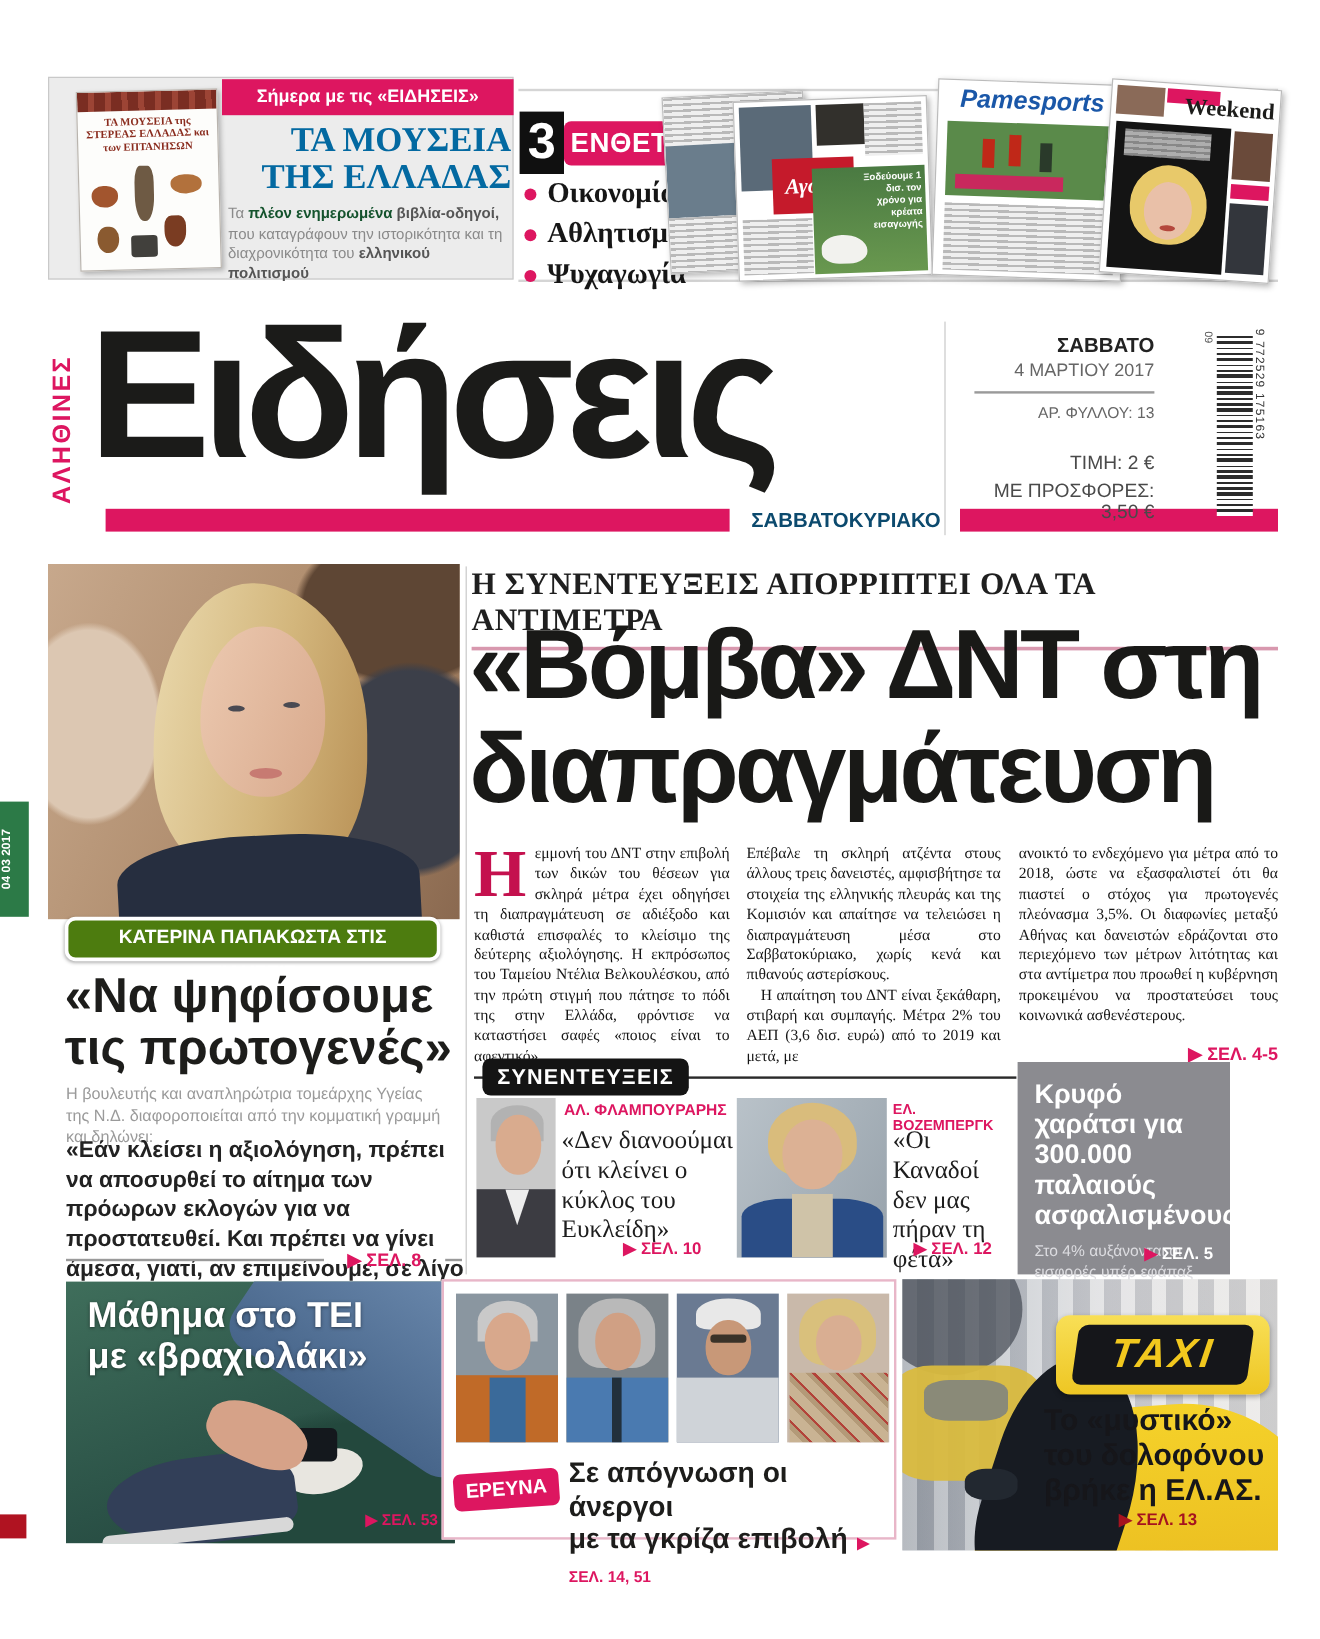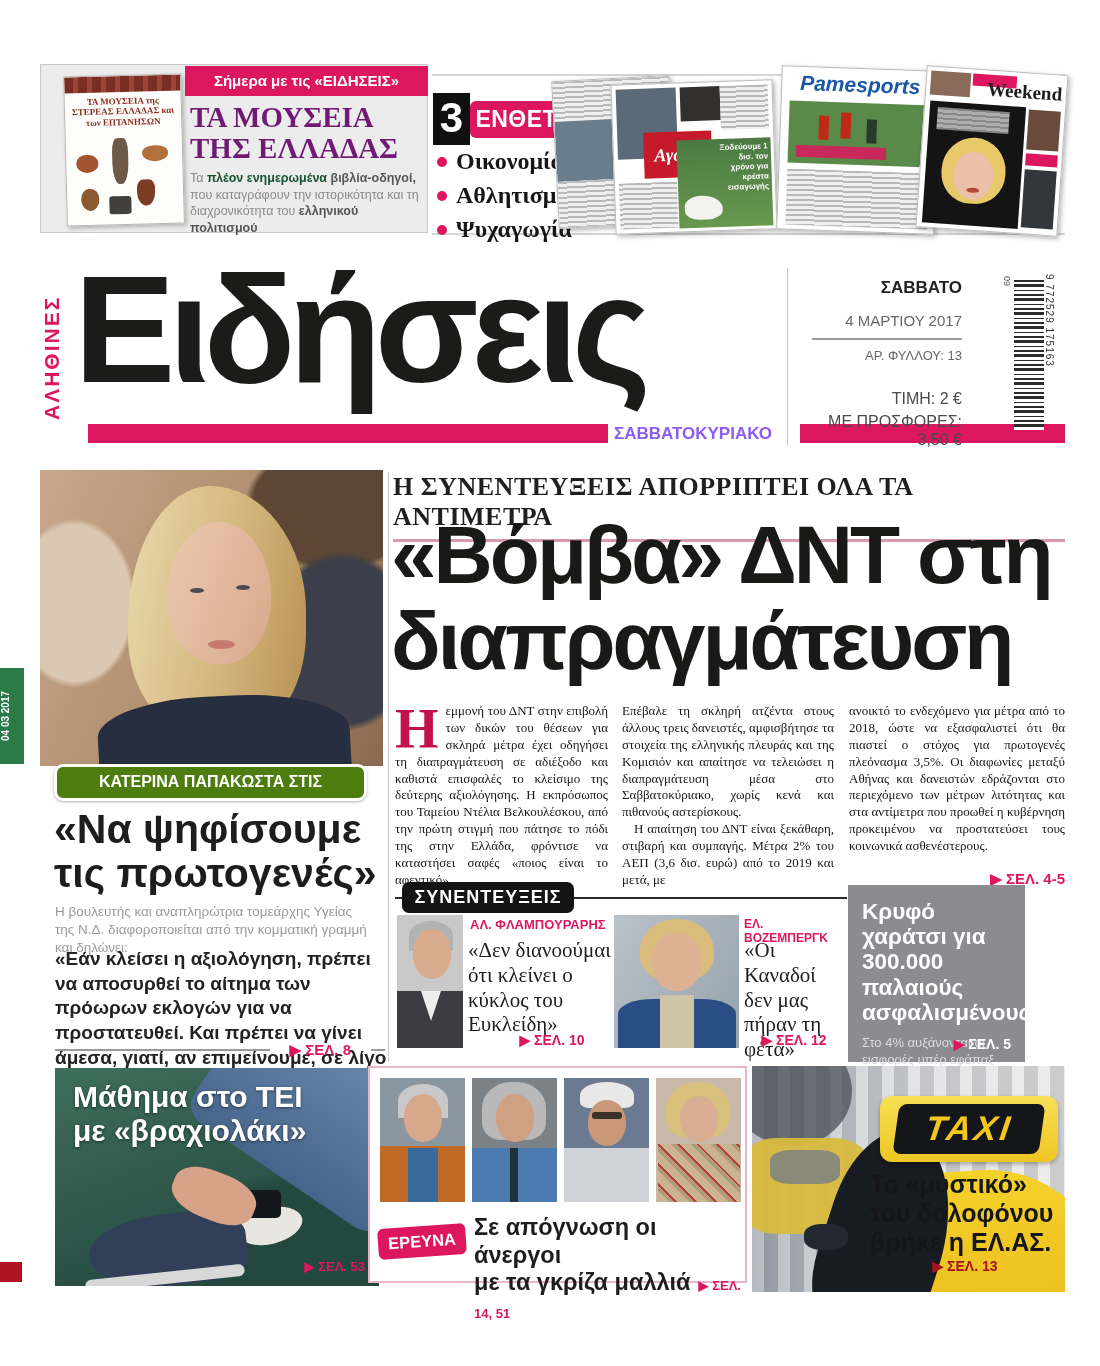--- a/index.html
+++ b/index.html
@@ -12,47 +12,47 @@
 
 .promo-panel{left:40px;top:64px;width:388px;height:169px;background:#ececec;border:1px solid #c9c9c9}
 .book{left:24px;top:10px;width:118px;height:150px;background:#fdfdfb;border:1px solid #b9b4ae;
   transform:rotate(-1.5deg);box-shadow:2px 2px 4px rgba(0,0,0,.25);overflow:hidden}
 .book-mast{height:16px;background:repeating-linear-gradient(90deg,#7a2d22 0 9px,#9c4435 9px 14px);}
 .book-title{margin-top:4px;text-align:center;font-family:"Liberation Serif",serif;
   font-weight:bold;color:#8a2c1e;font-size:9px;line-height:1.15;padding:0 6px}
 .artifact{position:absolute;border-radius:45% 45% 50% 50%}
 .ribbon{left:185px;top:66px;width:243px;height:30px;background:#dd1660;color:#fff;
   font-weight:bold;font-size:15px;line-height:30px;text-align:center}
-.promo-title{left:190px;top:102px;width:236px;text-align:left;font-family:"Liberation Serif",serif;
-  font-weight:bold;font-size:29px;line-height:1.08;color:#701a75}
+.promo-title{left:190px;top:102px;width:236px;text-align:right;font-family:"Liberation Serif",serif;
+  font-weight:bold;font-size:29px;line-height:1.08;color:#0369a1}
 .promo-desc{left:190px;top:170px;width:238px;font-size:12.5px;line-height:1.32;color:#8a8a8a}
 .rule-h{background:#d5d5d5;height:2px}
 .n3{left:433px;top:93px;width:37px;height:52px;background:#101010;color:#fff;
   font-weight:bold;font-size:42px;line-height:50px;text-align:center}
 .entheta{left:470px;top:101px;width:108px;height:37px;background:#dd1660;border-radius:6px;
   color:#fff;font-weight:bold;font-size:23px;line-height:37px;text-align:center;letter-spacing:.5px}
 .bullets{left:437px;top:148px}
 .bullet-row{display:flex;align-items:center;margin-bottom:7px}
 .dot{width:10px;height:10px;border-radius:50%;background:#dd1660;margin-right:9px}
 .bullet-label{font-family:"Liberation Serif",serif;font-weight:bold;font-size:24px;color:#161616}
 
 .cover{position:absolute;background:#fff;border:1px solid #bbb;box-shadow:2px 2px 5px rgba(0,0,0,.3);overflow:hidden}
 .noise{background:repeating-linear-gradient(180deg,#b9b9b9 0 2px,#efefef 2px 5px)}
 
 .vert-tag{left:40px;top:283px;height:150px;width:32px}
 .vert-tag span{display:block;writing-mode:vertical-rl;transform:rotate(180deg);
   color:#dd1660;font-weight:bold;font-size:21px;letter-spacing:2px;height:150px;text-align:center}
 .logo{left:74px;top:250px;font-weight:bold;font-size:152px;line-height:1.05;letter-spacing:-7px;color:#1b1b19}
 .logo-bar{left:88px;top:424px;width:520px;height:19px;background:#dd1660}
-.edition{left:614px;top:423px;width:182px;font-weight:bold;font-size:17px;color:#8b5cf6;line-height:21px;text-align:left}
+.edition{left:614px;top:423px;width:182px;font-weight:bold;font-size:17px;color:#0c4a6e;line-height:21px;text-align:center}
 .logo-bar2{left:800px;top:424px;width:265px;height:19px;background:#dd1660}
 .mast-div{left:787px;top:268px;width:1px;height:178px;background:#c9c9c9}
 .date-block{left:795px;top:278px;width:167px;text-align:right}
 .day{font-weight:bold;font-size:17px;color:#222}
-.date{font-size:15px;color:#666;margin-top:14px}
+.date{font-size:15px;color:#666;margin-top:2px}
 .date-hr{height:2px;background:#9a9a9a;width:150px;margin:9px 0 8px auto}
 .issue{font-size:13px;color:#666}
 .price{font-size:16px;color:#4a4a4a;margin-top:27px}
 .offers{font-size:16px;color:#4a4a4a;margin-top:5px}
 .barcode{left:1002px;top:266px;width:60px;height:172px}
 .bars{position:absolute;left:12px;top:14px;width:30px;height:150px;
   background:repeating-linear-gradient(180deg,#2c2c2c 0 2px,#fff 2px 4px,#2c2c2c 4px 7px,#fff 7px 10px,#2c2c2c 10px 11px,#fff 11px 14px)}
 .bc-num{position:absolute;left:42px;top:8px;height:160px;writing-mode:vertical-rl;
   font-size:10px;color:#333;letter-spacing:1px}
 .bc-top{position:absolute;left:0;top:10px;writing-mode:vertical-rl;font-size:9px;color:#555}
@@ -392,21 +392,21 @@
       <div style="position:absolute;left:0;top:70px;width:85px;height:54px;background:#cfd3d8"></div>
     </div>
     <div class="portrait" style="left:286px;background:#c9b9aa">
       <div style="position:absolute;left:10px;top:4px;width:64px;height:56px;background:#d9c07c;border-radius:48% 48% 35% 35%"></div>
       <div style="position:absolute;left:24px;top:18px;width:38px;height:46px;background:#d9ae92;border-radius:48%"></div>
       <div style="position:absolute;left:2px;top:66px;width:82px;height:58px;background:repeating-linear-gradient(45deg,#c9b393 0 8px,#b39a78 8px 12px,#b3433a 12px 14px)"></div>
     </div>
     <div class="ereyna">ΕΡΕΥΝΑ</div>
     <div class="bm-headline">
       <div>Σε απόγνωση οι άνεργοι</div>
-      <div><span>με τα γκρίζα μαλλιά</span><span class="bm-page"><span class="arrow">▶</span> <span>ΣΕΛ. 14, 51</span></span></div>
+      <div><span>με τα γκρίζα επιβολή</span><span class="bm-page"><span class="arrow">▶</span> <span>ΣΕΛ. 14, 51</span></span></div>
     </div>
   </div>
 
   <div class="abs taxi-box">
     <div class="taxi-streaks"></div>
     <div class="tree"></div>
     <div class="taxi2"></div>
     <div class="taxi2-win"></div>
     <div class="brake"></div>
     <div class="taxi-body"></div>

